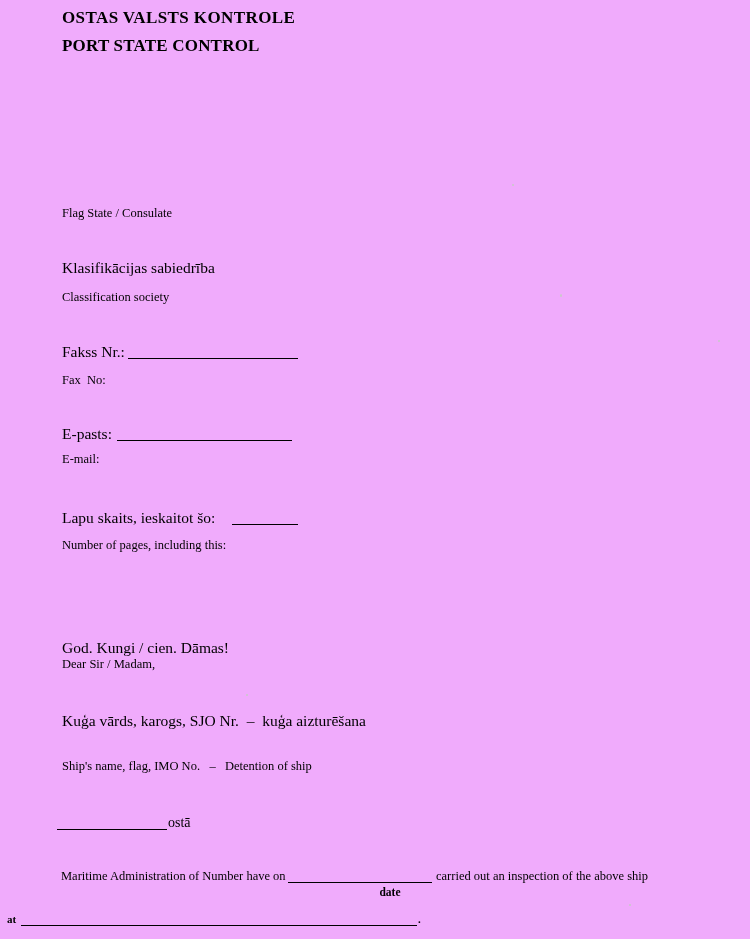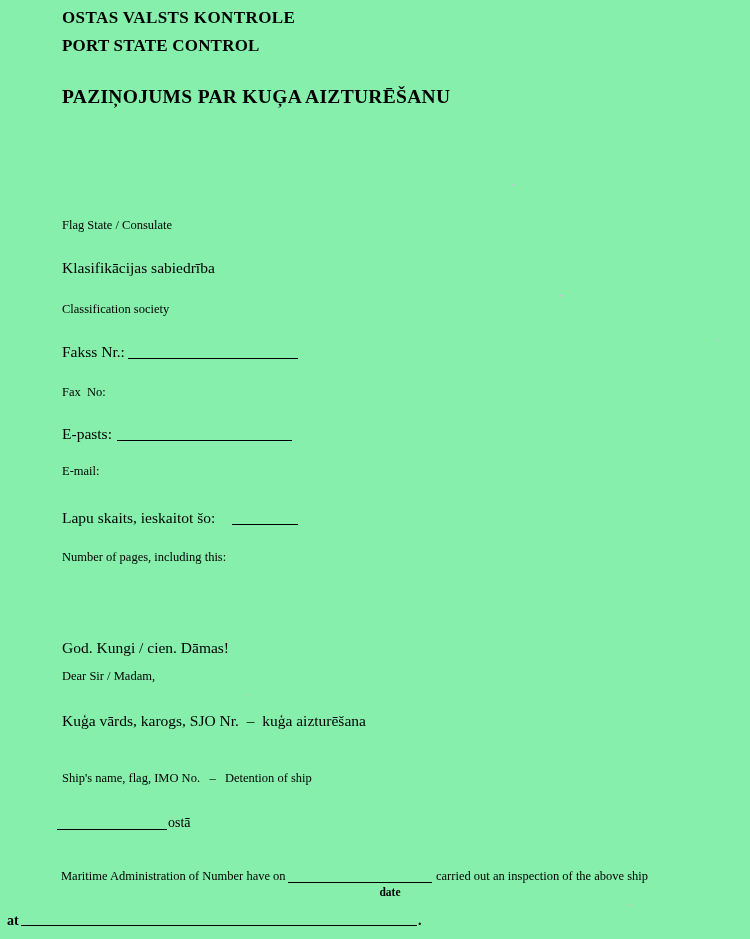--- a/index.html
+++ b/index.html
@@ -8,21 +8,21 @@
     background: #ffffff;
   }
   body {
     font-family: "Liberation Serif", "DejaVu Serif", serif;
     color: #000000;
   }
   #page {
     position: relative;
     width: 750px;
     height: 939px;
-    background: #86efac;
+    background: #f0abfc;
     overflow: hidden;
   }
   .abs { position: absolute; white-space: pre; }
 
   
   .hdr-main {
     font-size: 17px;
     font-weight: bold;
     letter-spacing: 0.4px;
   }
@@ -43,21 +43,20 @@
   }
 
   
   .field-lv {
     font-size: 15.5px;
     font-weight: normal;
   }
   .field-en {
     font-size: 12.5px;
     font-weight: normal;
-    margin-top: 12px;
   }
 
   
   .rule {
     position: absolute;
     height: 0;
     border-bottom: 1.6px solid #000;
   }
   .rule-thin {
     position: absolute;
@@ -83,38 +82,37 @@
     line-height: 20px;
   }
   .under-lbl {
     position: absolute;
     font-size: 11.5px;
     font-weight: bold;
     text-align: center;
   }
   .at-lbl {
     position: absolute;
-    font-size: 14px;
+    font-size: 11px;
     font-weight: bold;
   }
   .speck {
     position: absolute;
     background: #c9c9c9;
     border-radius: 50%;
   }
 </style>
 </head>
 <body>
 
 <div id="page">
 
   <div class="abs hdr-main" style="left:62px; top:8px;">OSTAS VALSTS KONTROLE</div>
   <div class="abs hdr-sub" style="left:62px; top:36px;">PORT STATE CONTROL</div>
 
-  <div class="abs title-lv" style="left:62px; top:86px;">PAZIŅOJUMS PAR KUĢA AIZTURĒŠANU</div>
 
   <div class="abs field-en" style="left:62px; top:206px;">Flag State / Consulate</div>
 
   <div class="abs field-lv" style="left:62px; top:259px;">Klasifikācijas sabiedrība</div>
   <div class="abs field-en" style="left:62px; top:290px;">Classification society</div>
 
   <div class="abs field-lv" style="left:62px; top:343px;">Fakss Nr.:</div>
   <div class="rule" style="left:128px; top:358px; width:170px;"></div>
   <div class="abs field-en" style="left:62px; top:373px;">Fax  No:</div>
 

